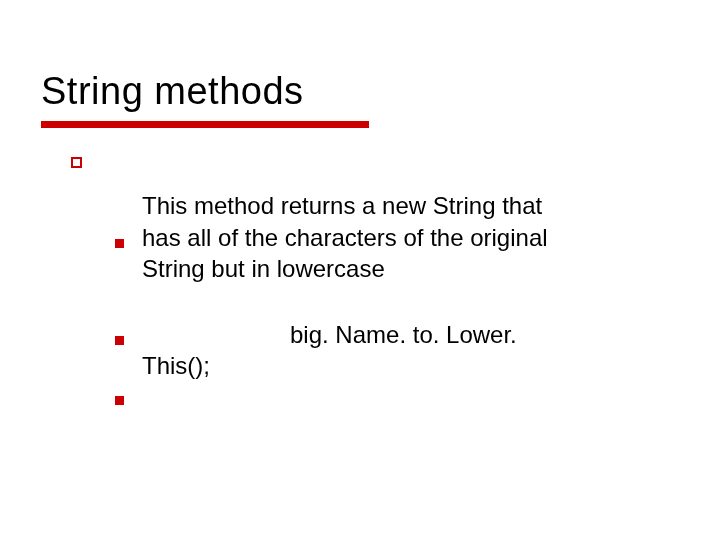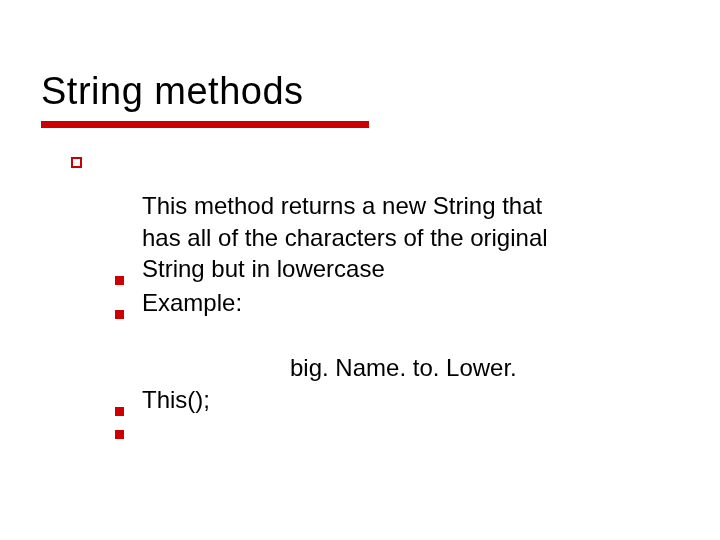--- a/index.html
+++ b/index.html
@@ -48,21 +48,21 @@
     font-size: 28px;
     display: inline;
   }
   .level2 {
     margin: 16px 0 0 0;
     padding: 0 0 0 44px;
     list-style: none;
   }
   .level2 > li {
     display: flex;
-    align-items: flex-end;
+    align-items: center;
     margin-bottom: 2px;
   }
   .level2 > li .bullet {
     flex: 0 0 auto;
     width: 9px;
     height: 9px;
     background: #cc0000;
     margin-top: 12px;
     margin-right: 18px;
   }
@@ -84,24 +84,20 @@
   <ul class="level1">
     <li>
 
       <ul class="level2">
         <li>
           <span class="bullet"></span>
           <span class="l2-text">This method returns a new String that has all of the characters of the original String but in lowercase</span>
         </li>
         <li>
           <span class="bullet"></span>
-          <span class="l2-text">Example:</span>
-        </li>
-        <li>
-          <span class="bullet"></span>
           <span class="l2-text">
             <br>
             <span class="indent">big. Name. to. Lower. This();</span>
           </span>
         </li>
         <li>
           <span class="bullet"></span>
         </li>
       </ul>
     </li>

